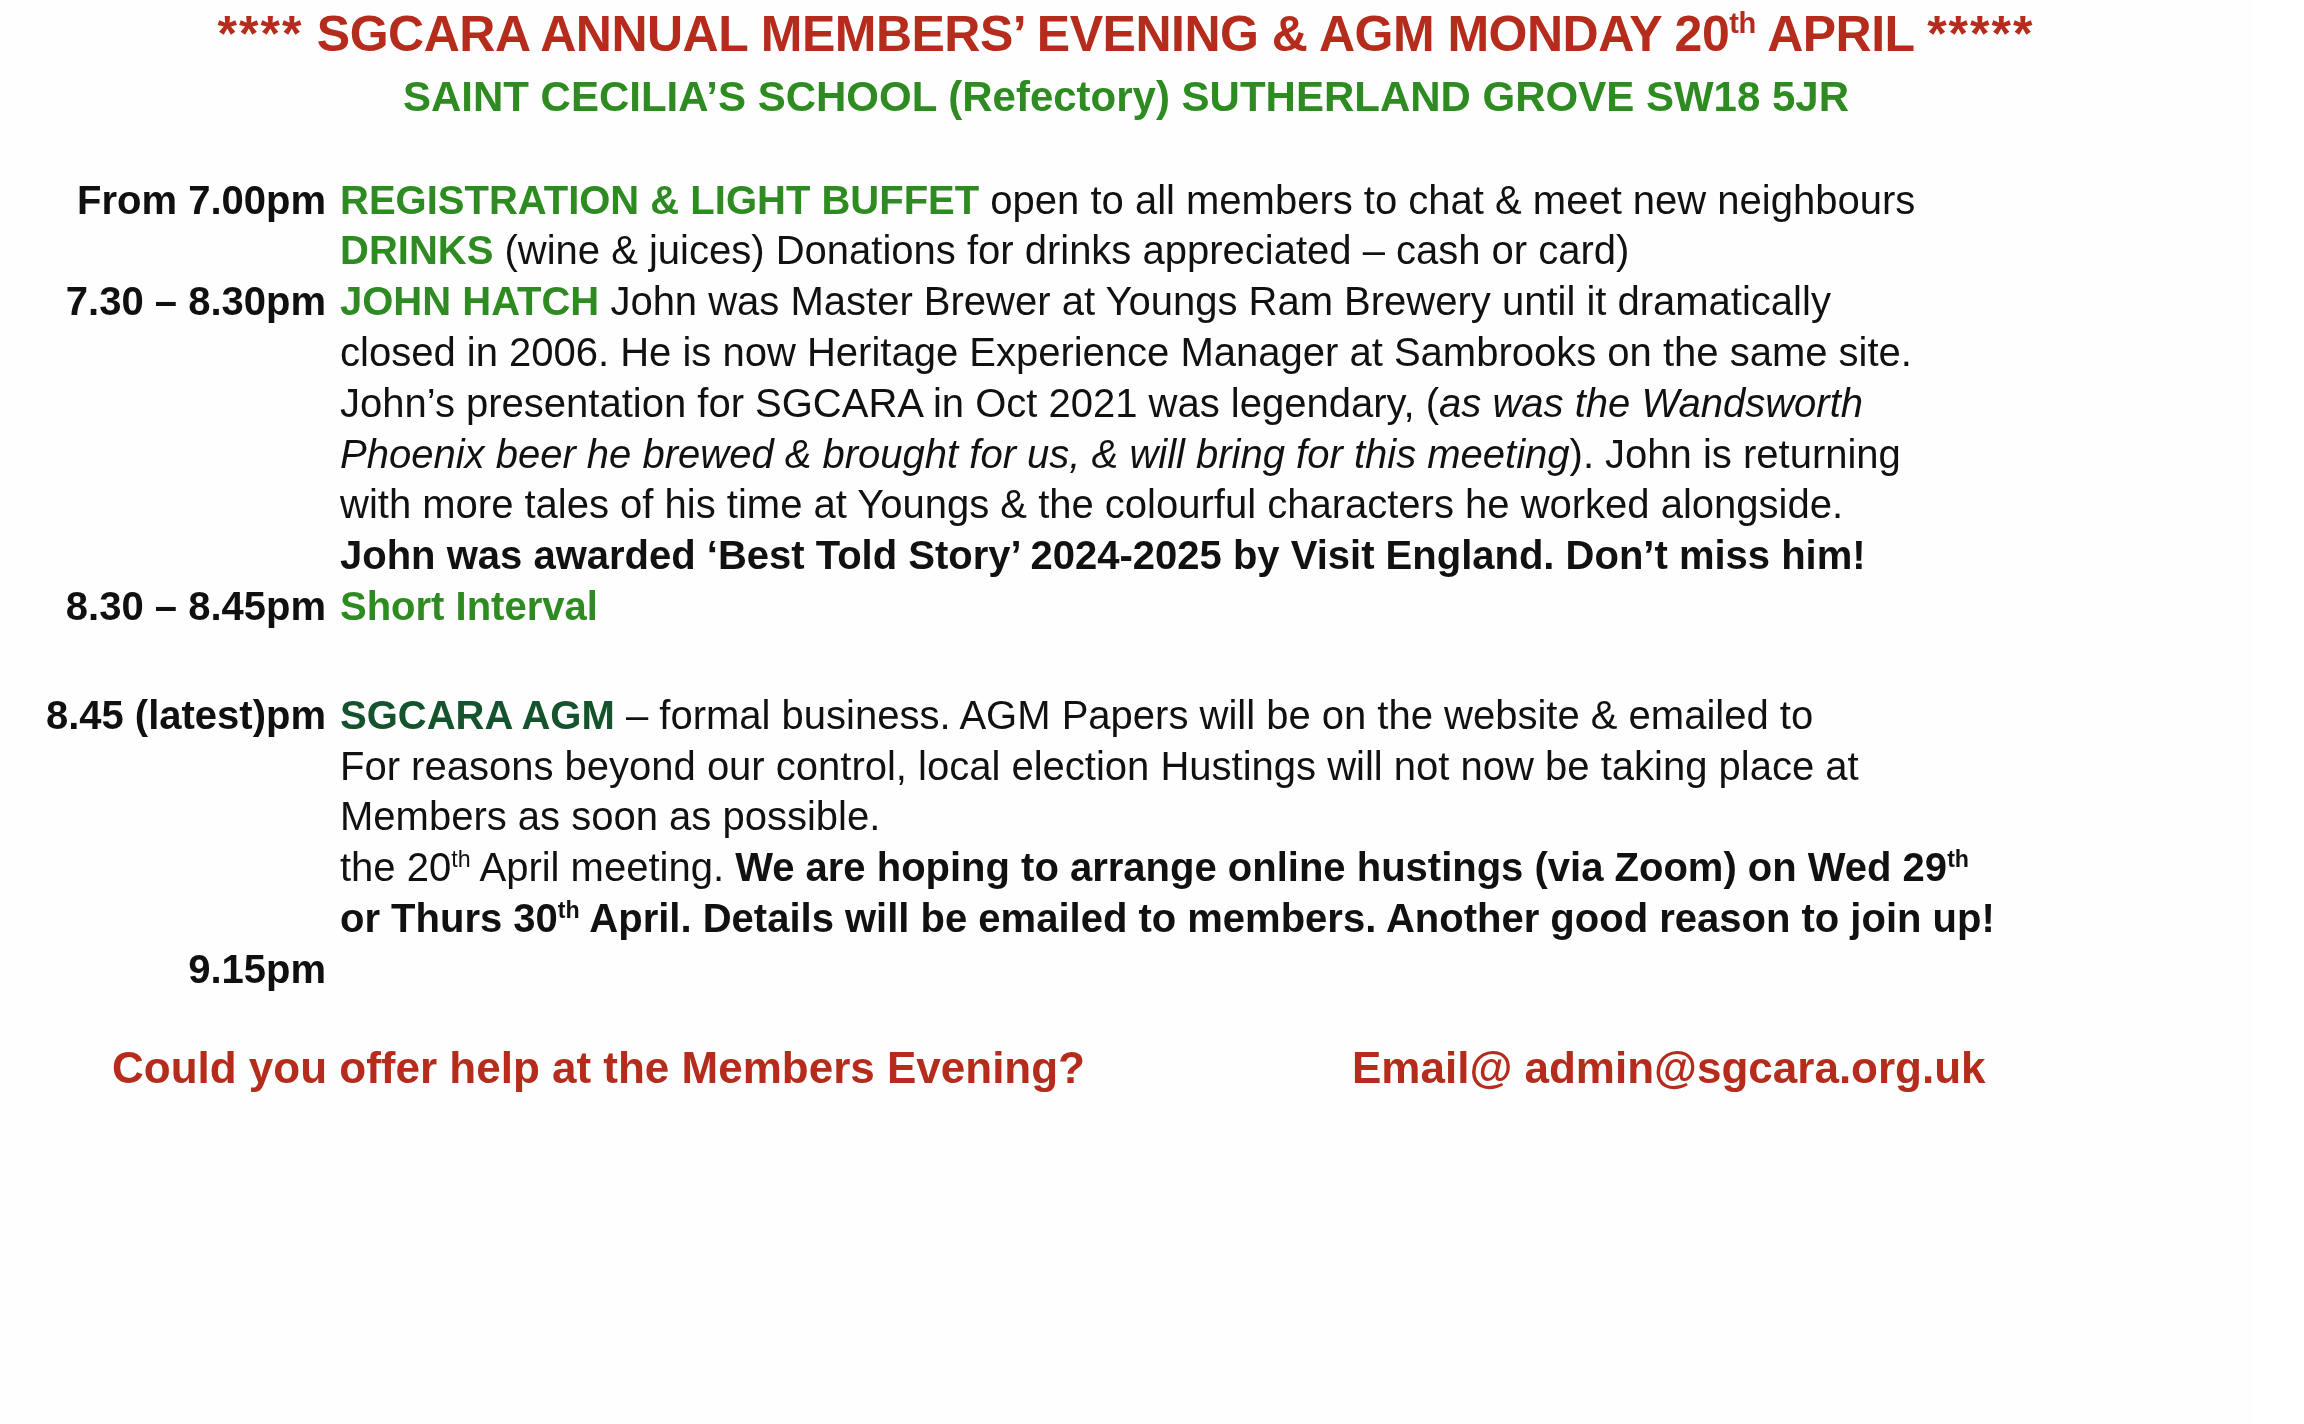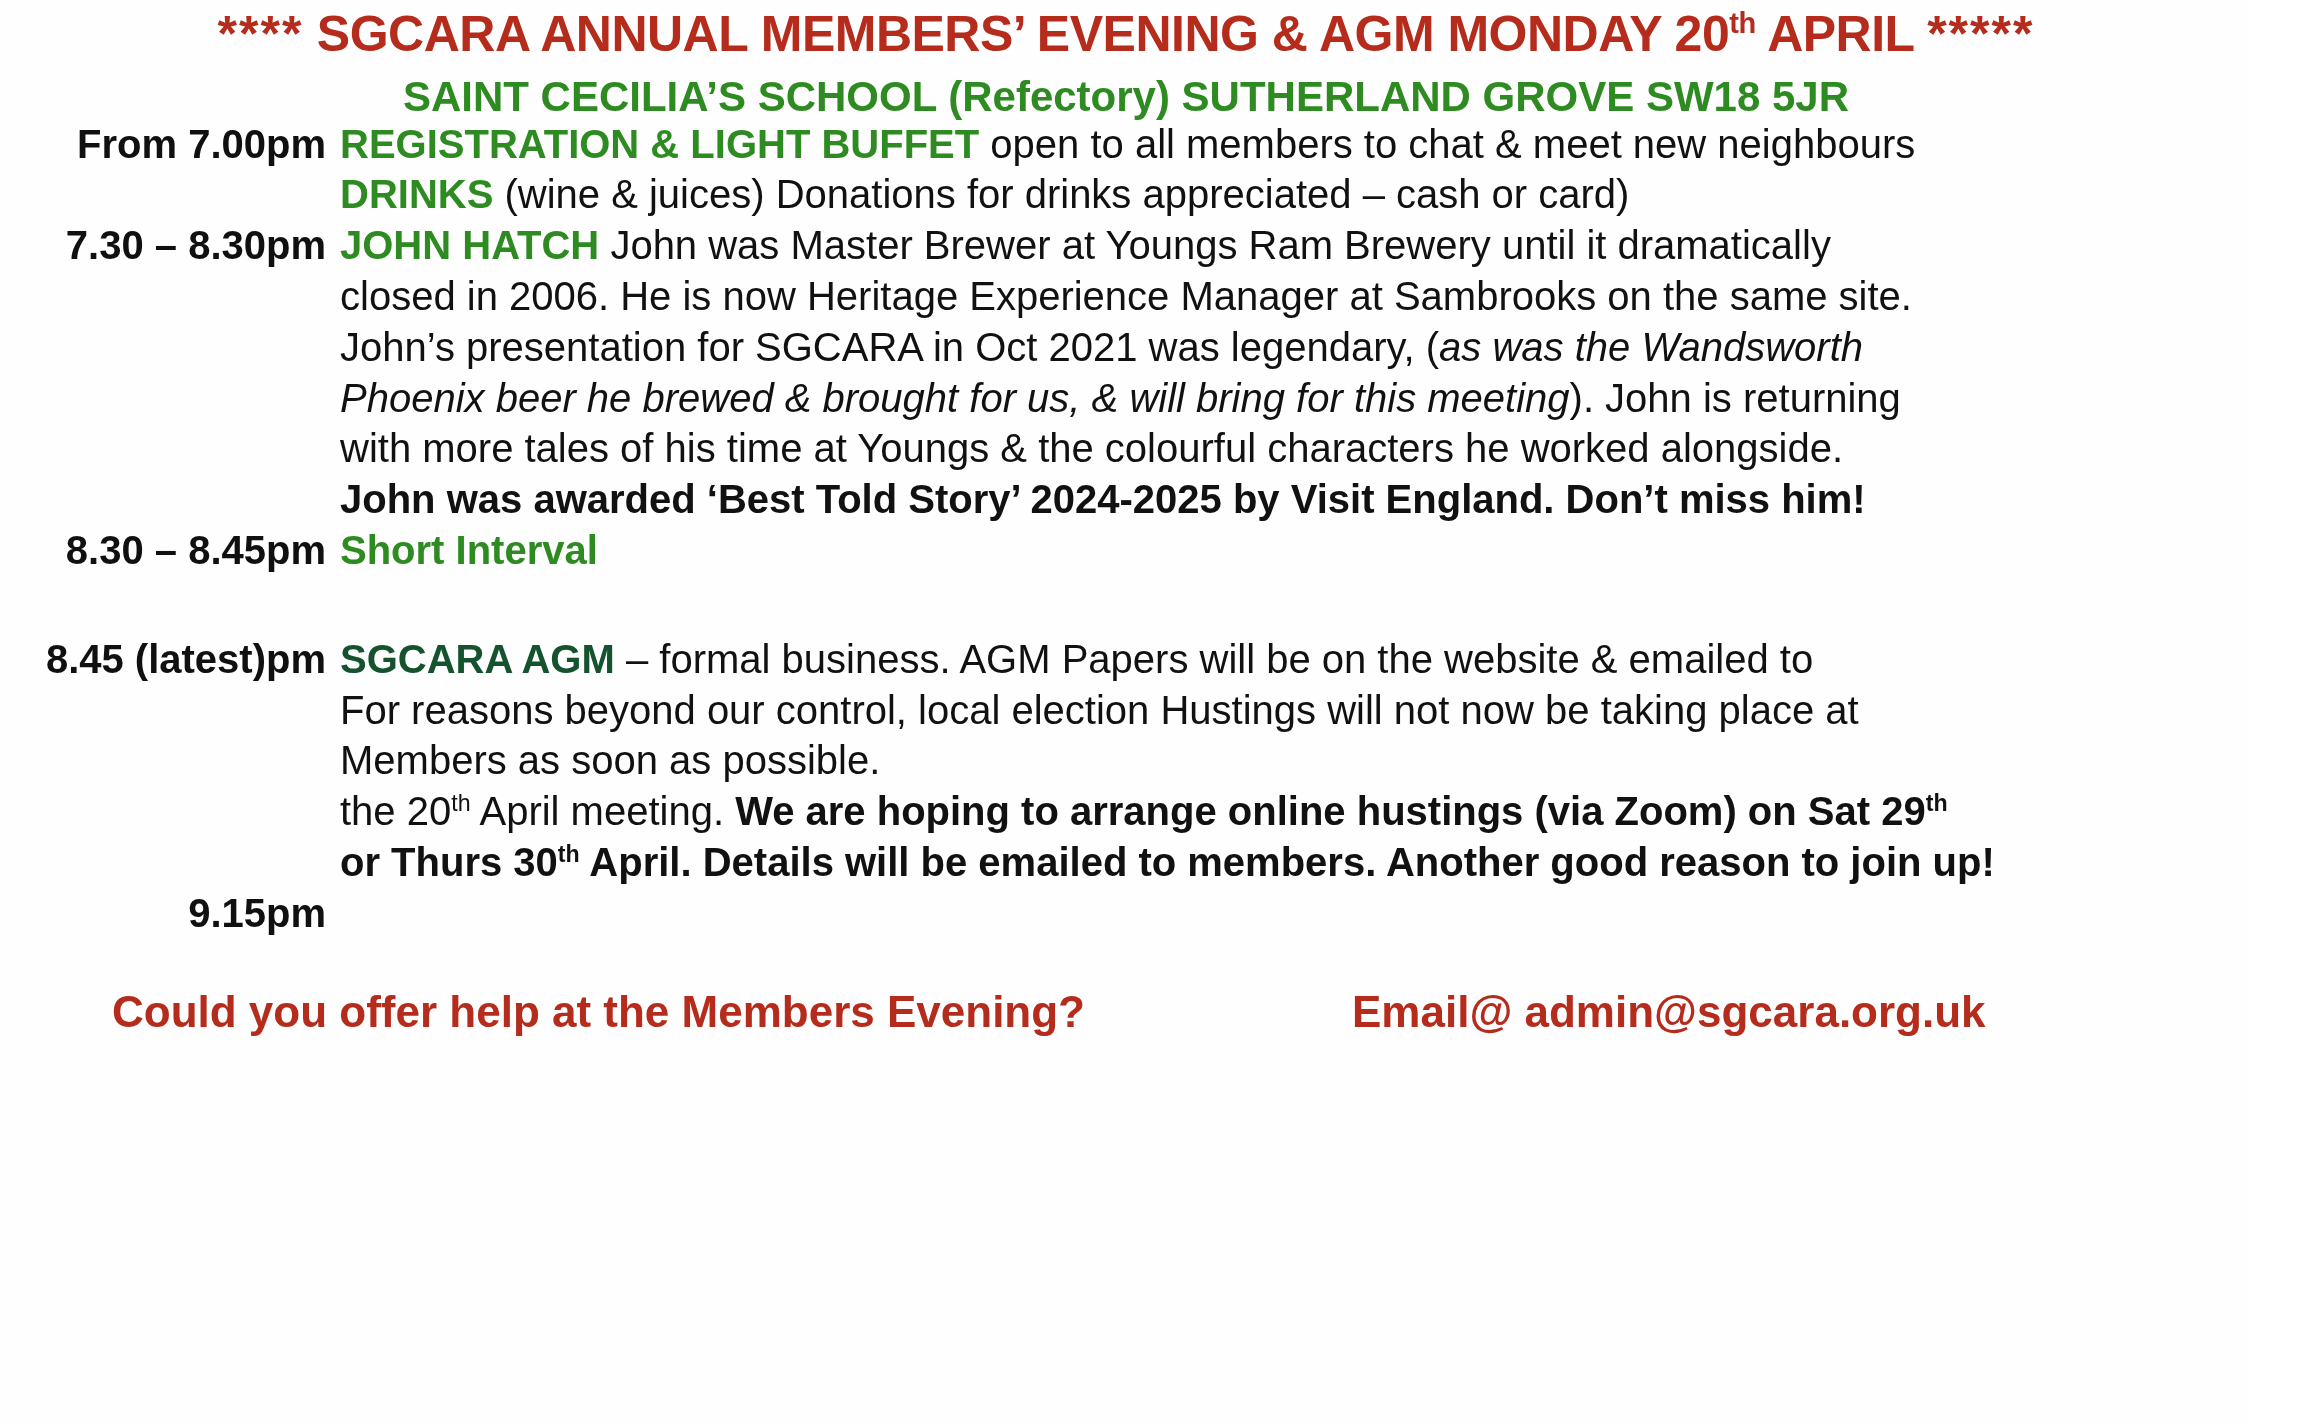--- a/index.html
+++ b/index.html
@@ -41,20 +41,21 @@
     font-weight: bold;
     font-size: 42px;
     margin-top: 14px;
     white-space: nowrap;
     line-height: 1.05;
   }
   sup { font-size: 0.58em; vertical-align: super; line-height: 0; }
 
   
   .schedule {
+    margin-top: 56px;
     font-size: 40px;
     line-height: 1.27;
   }
   .row {
     display: flex;
     align-items: flex-start;
   }
   .time {
     width: 340px;
     min-width: 340px;
@@ -155,21 +156,21 @@
       <div class="row cont">
         <div class="time" style="visibility: hidden;">8.45 (latest)pm</div>
         <div class="body-col"><span>For reasons beyond our control, local election Hustings will not now be taking place at</span></div>
       </div>
       <div class="row cont">
         <div class="time" style="visibility: hidden;">8.45 (latest)pm</div>
         <div class="body-col"><span>Members as soon as possible.</span></div>
       </div>
       <div class="row cont">
         <div class="time" style="visibility: hidden;">8.45 (latest)pm</div>
-        <div class="body-col"><span>the 20</span><sup>th</sup><span> April meeting. </span><span class="bold">We are hoping to arrange online hustings (via Zoom) on Sat 29</span><sup class="bold">th</sup></div>
+        <div class="body-col"><span>the 20</span><sup>th</sup><span> April meeting. </span><span class="bold">We are hoping to arrange online hustings (via Zoom) on Wed 29</span><sup class="bold">th</sup></div>
       </div>
       <div class="row cont">
         <div class="time" style="visibility: hidden;">8.45 (latest)pm</div>
         <div class="body-col"><span class="bold">or Thurs 30</span><sup class="bold">th</sup><span class="bold"> April. Details will be emailed to members. Another good reason to join up!</span></div>
       </div>
       <div class="row">
         <div class="time">9.15pm</div>
       </div>
     </div>
 

